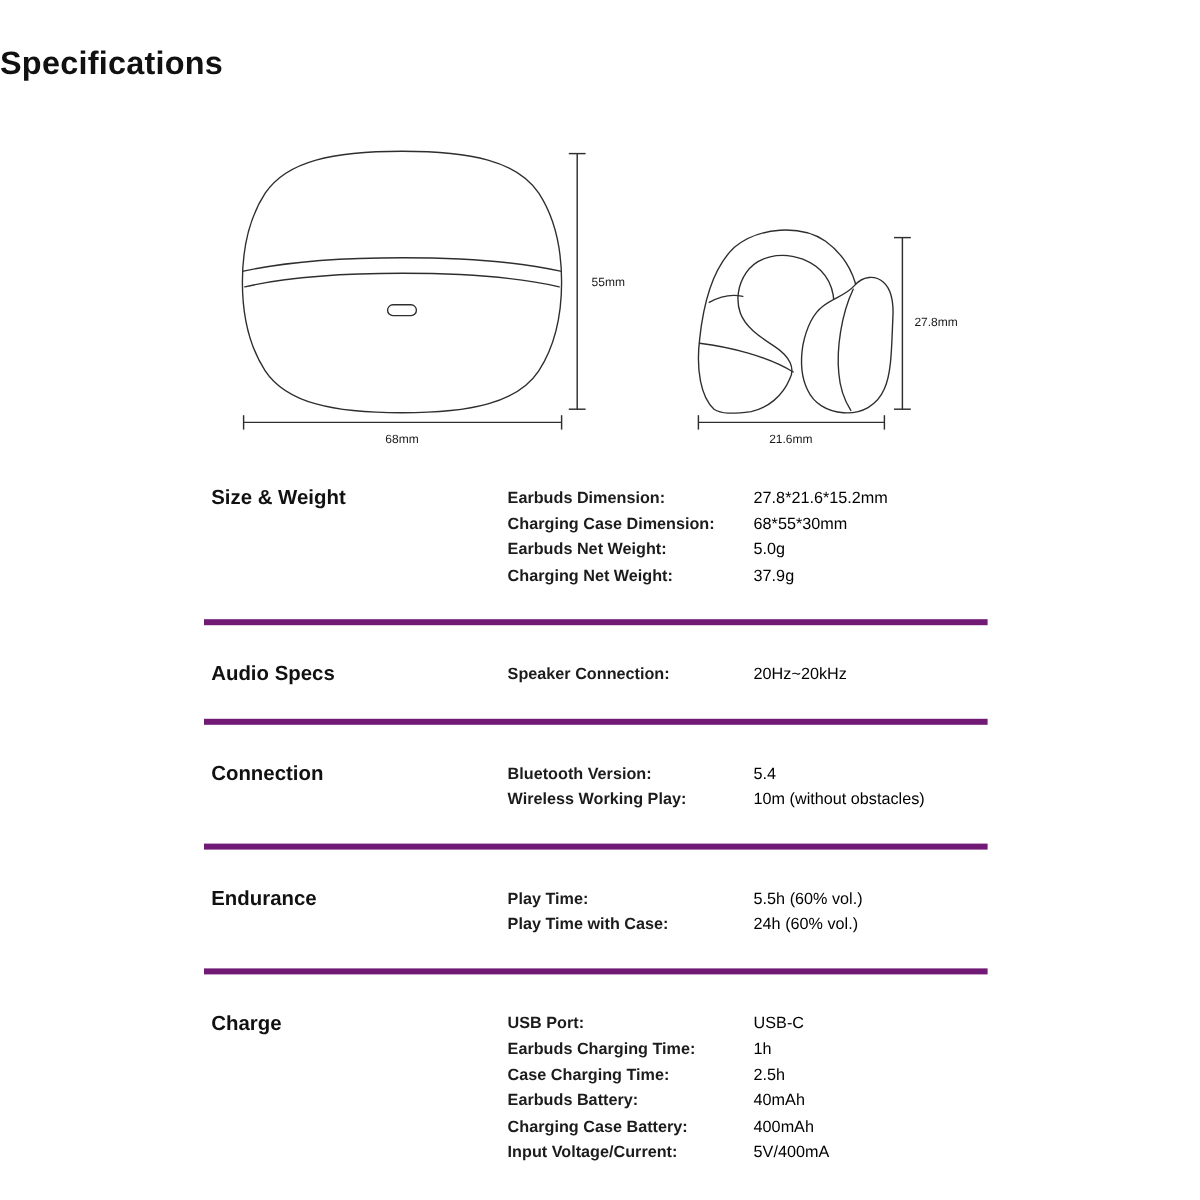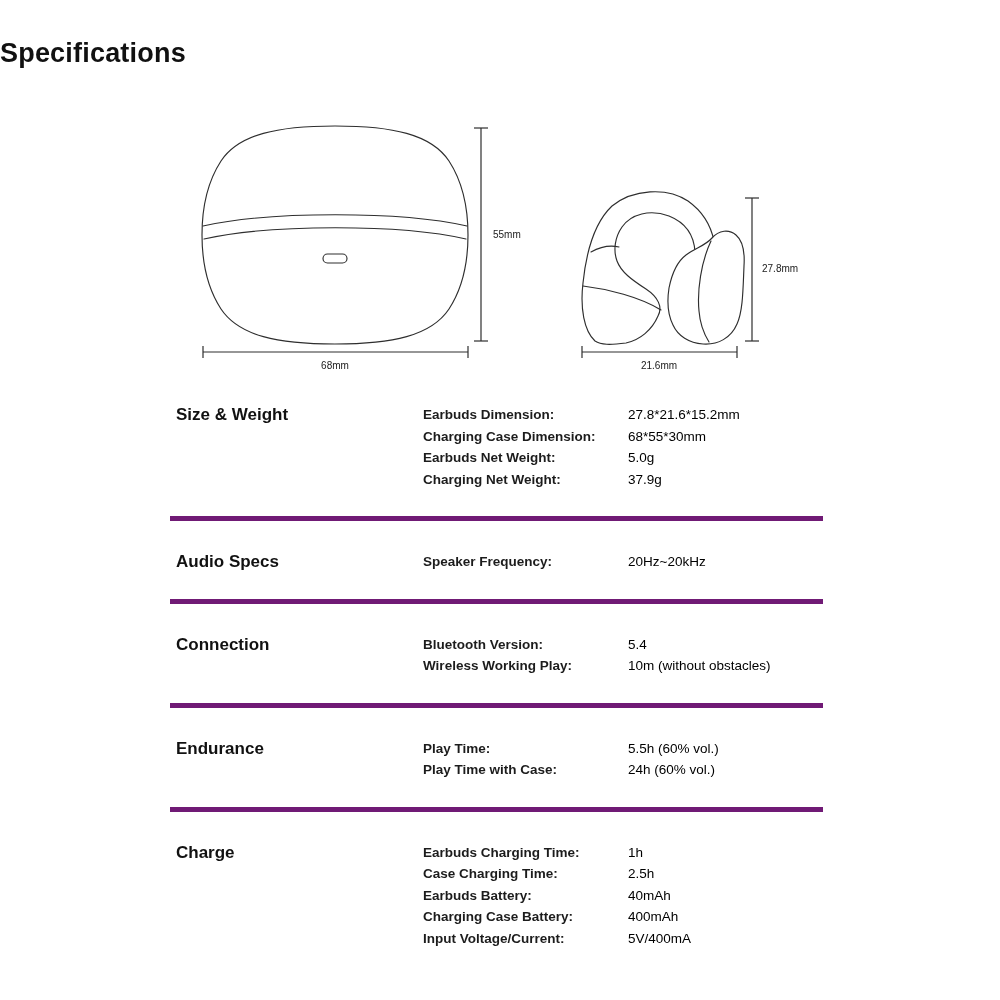--- a/index.html
+++ b/index.html
@@ -185,21 +185,21 @@
         </div>
       </div>
     </div>
 
     <div class="spec-section bordered">
       <div class="section-title-col">
         <div class="section-title">Audio Specs</div>
       </div>
       <div class="section-rows">
         <div class="spec-row">
-          <div class="spec-label">Speaker Frequency:</div>
+          <div class="spec-label">Speaker Connection:</div>
           <div class="spec-value">20Hz~20kHz</div>
         </div>
       </div>
     </div>
 
     <div class="spec-section bordered">
       <div class="section-title-col">
         <div class="section-title">Connection</div>
       </div>
       <div class="section-rows">
@@ -229,20 +229,24 @@
         </div>
       </div>
     </div>
 
     <div class="spec-section bordered">
       <div class="section-title-col">
         <div class="section-title">Charge</div>
       </div>
       <div class="section-rows">
         <div class="spec-row">
+          <div class="spec-label">USB Port:</div>
+          <div class="spec-value">USB-C</div>
+        </div>
+        <div class="spec-row">
           <div class="spec-label">Earbuds Charging Time:</div>
           <div class="spec-value">1h</div>
         </div>
         <div class="spec-row">
           <div class="spec-label">Case Charging Time:</div>
           <div class="spec-value">2.5h</div>
         </div>
         <div class="spec-row">
           <div class="spec-label">Earbuds Battery:</div>
           <div class="spec-value">40mAh</div>

